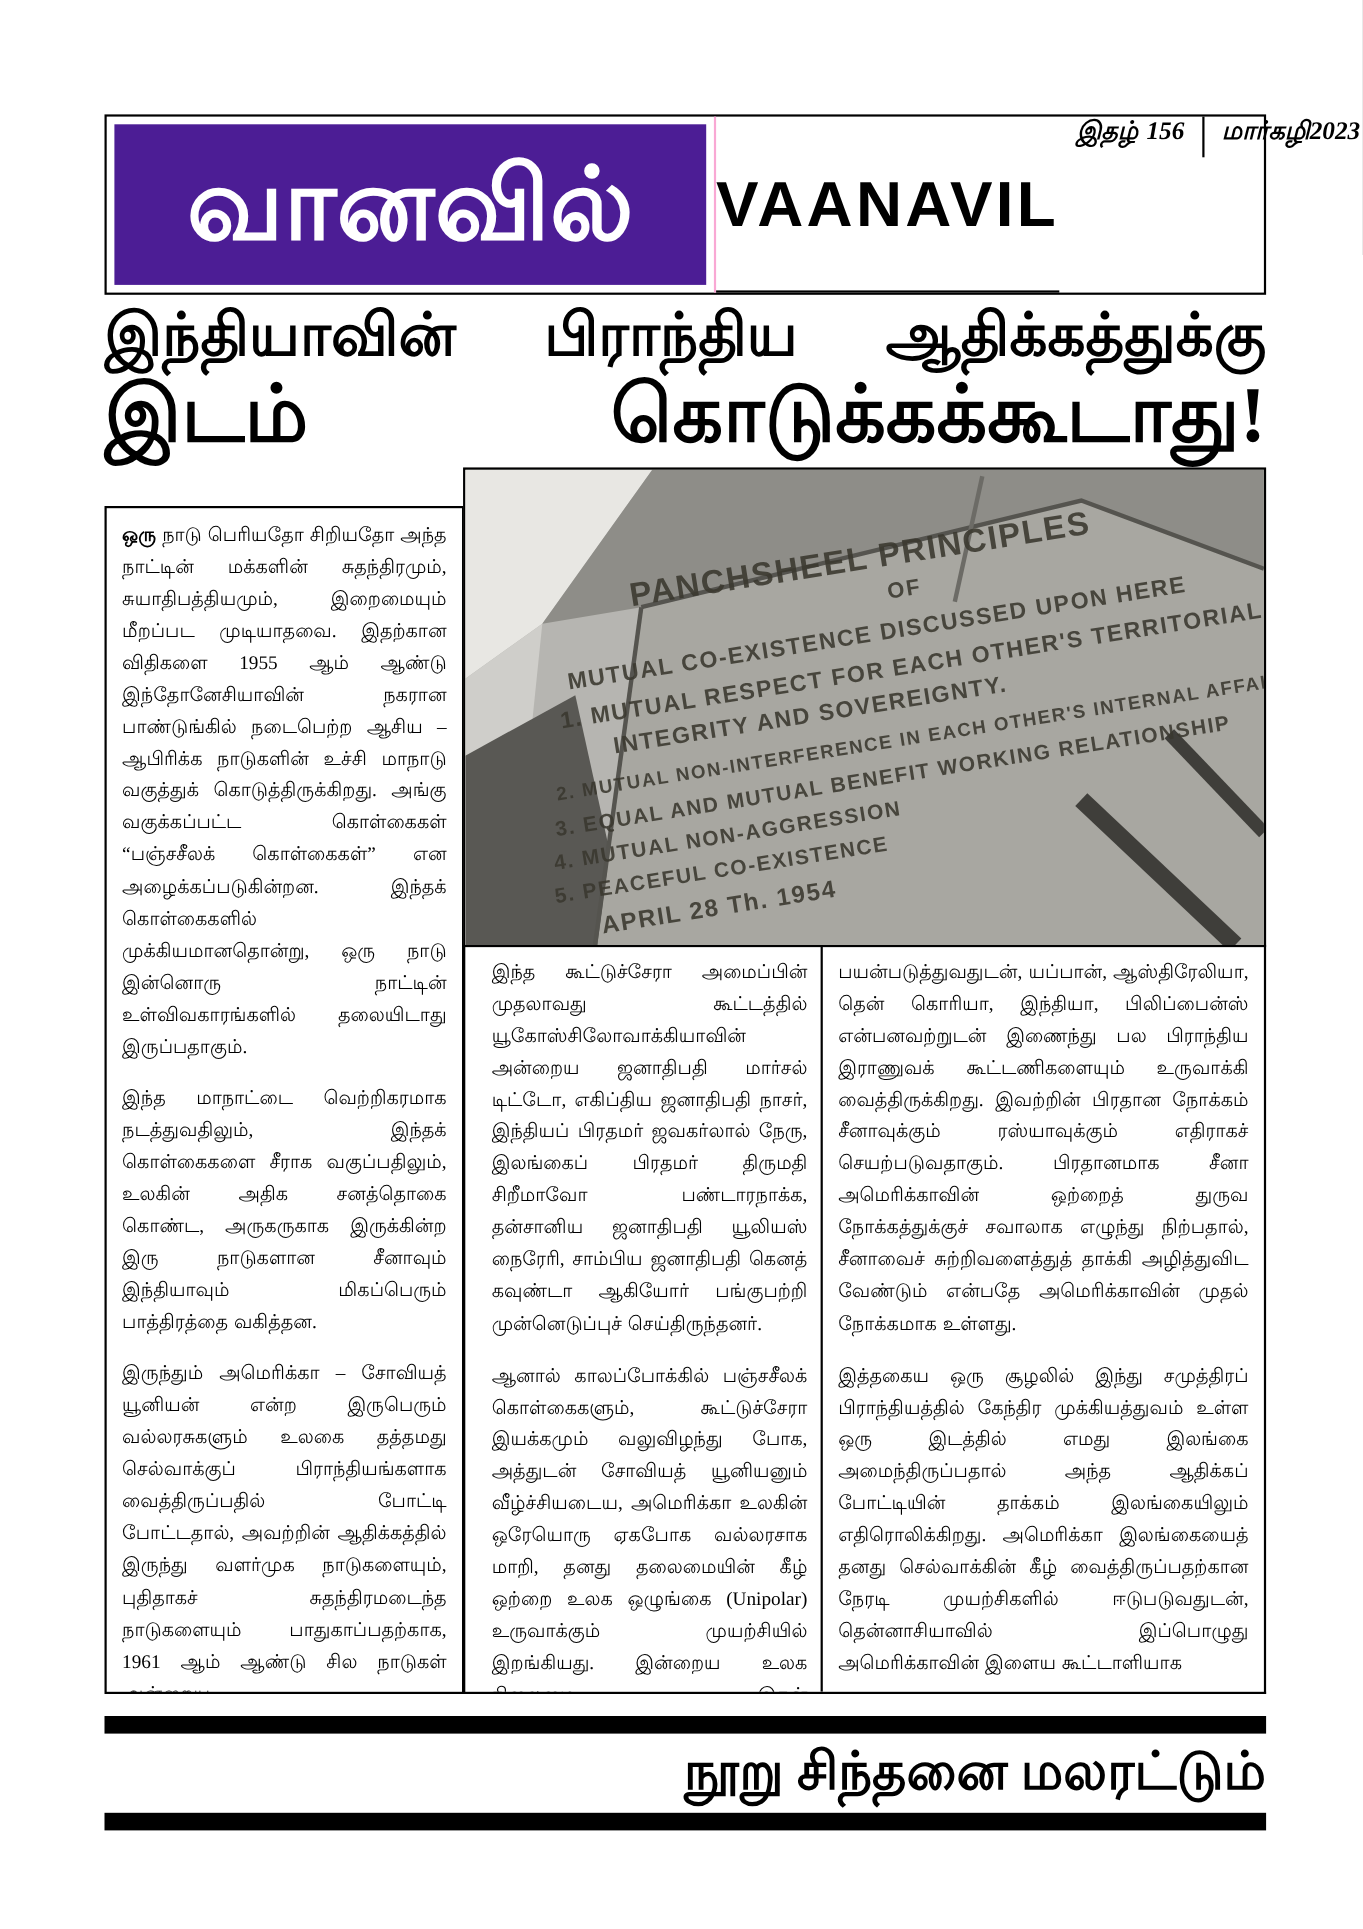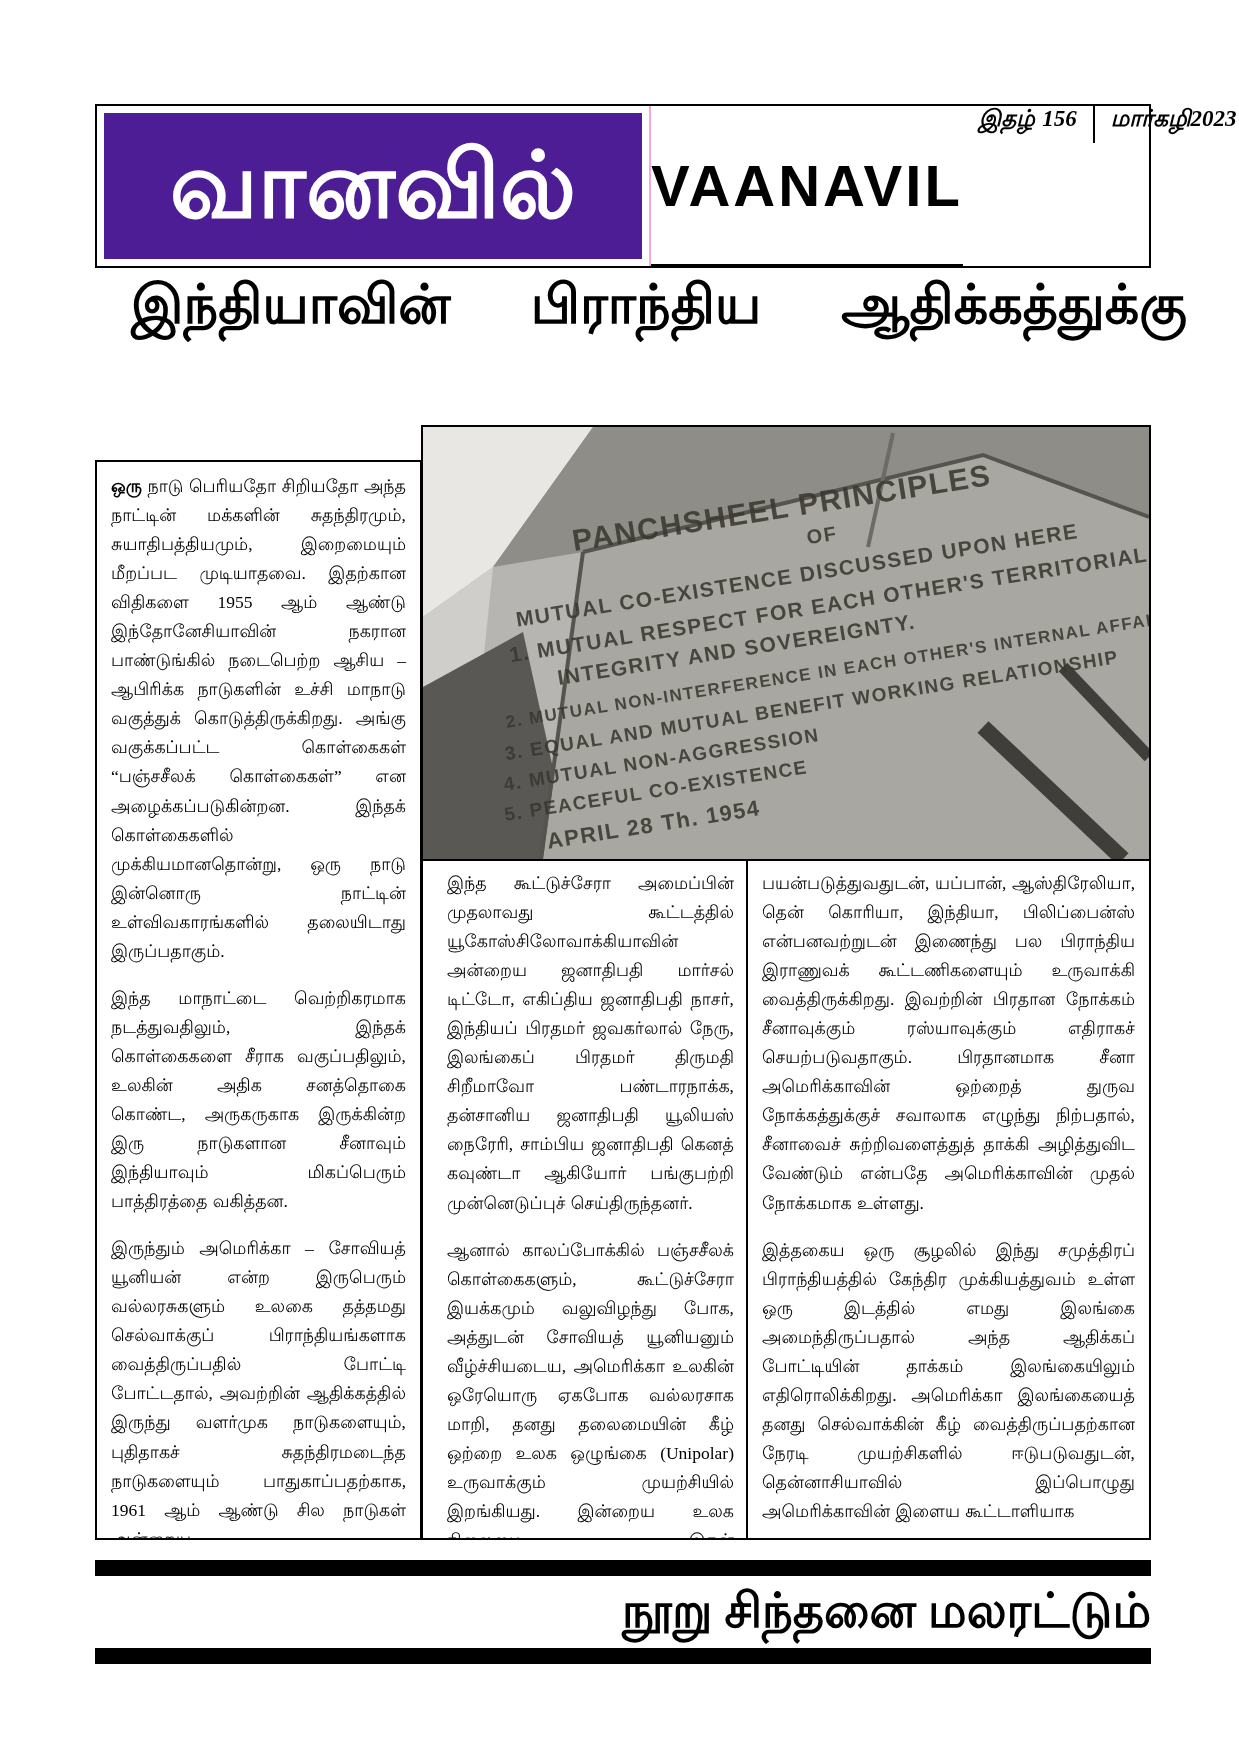--- a/index.html
+++ b/index.html
@@ -38,21 +38,21 @@
   .issue-cell {
     display:flex; justify-content:space-between; align-items:flex-start;
     padding:0 16px; box-sizing:border-box;
     font-weight:bold; font-style:italic; font-size:23px; white-space:nowrap;
   }
   .issue-cell.c1 { width:46%; }
   .issue-cell.c2 { width:54%; border-left:2px solid #000; }
   .issue-row.en .issue-cell { font-family:"Liberation Sans","DejaVu Sans",sans-serif; }
 
   
-  .headline { position:absolute; left:95px; top:274px; width:1056px;margin-left:36px; }
+  .headline { position:absolute; left:95px; top:274px; width:1056px; }
   .headline .l1 {
     font-weight:bold; font-size:54px; line-height:62px;
     text-align:justify; text-align-last:justify; white-space:normal;
   }
   .headline .l2 {
     font-weight:bold; font-size:72px; line-height:82px;
     text-align:justify; text-align-last:justify;
   }
 
   
@@ -126,20 +126,21 @@
         <div class="issue-cell c2">
           <span>DECEMBER</span>
           <span>2023</span>
         </div>
       </div>
     </div>
   </div>
 
   <div class="headline">
     <div class="l1">இந்தியாவின் பிராந்திய ஆதிக்கத்துக்கு</div>
+    <div class="l2">இடம் கொடுக்கக்கூடாது!</div>
   </div>
 
   <div class="col1">
     <p class="body-par"><span class="lead-word">ஒரு</span> <span>நாடு பெரியதோ சிறியதோ அந்த நாட்டின் மக்களின் சுதந்திரமும், சுயாதிபத்தியமும், இறைமையும் மீறப்பட முடியாதவை. இதற்கான விதிகளை 1955 ஆம் ஆண்டு இந்தோனேசியாவின் நகரான பாண்டுங்கில் நடைபெற்ற ஆசிய – ஆபிரிக்க நாடுகளின் உச்சி மாநாடு வகுத்துக் கொடுத்திருக்கிறது. அங்கு வகுக்கப்பட்ட கொள்கைகள் “பஞ்சசீலக் கொள்கைகள்” என அழைக்கப்படுகின்றன. இந்தக் கொள்கைகளில் முக்கியமானதொன்று, ஒரு நாடு இன்னொரு நாட்டின் உள்விவகாரங்களில் தலையிடாது இருப்பதாகும்.</span></p>
     <p class="body-par">இந்த மாநாட்டை வெற்றிகரமாக நடத்துவதிலும், இந்தக் கொள்கைகளை சீராக வகுப்பதிலும், உலகின் அதிக சனத்தொகை கொண்ட, அருகருகாக இருக்கின்ற இரு நாடுகளான சீனாவும் இந்தியாவும் மிகப்பெரும் பாத்திரத்தை வகித்தன.</p>
     <p class="body-par">இருந்தும் அமெரிக்கா – சோவியத் யூனியன் என்ற இருபெரும் வல்லரசுகளும் உலகை தத்தமது செல்வாக்குப் பிராந்தியங்களாக வைத்திருப்பதில் போட்டி போட்டதால், அவற்றின் ஆதிக்கத்தில் இருந்து வளர்முக நாடுகளையும், புதிதாகச் சுதந்திரமடைந்த நாடுகளையும் பாதுகாப்பதற்காக, 1961 ஆம் ஆண்டு சில நாடுகள் அன்றைய யூகோஸ்சிலோவாக்கியாவின் தலைநகரான பெல்கிரேட்டில் கூடி “கூட்டுச்சேரா இயக்கம்” என்றொரு அமைப்பை உருவாக்கின. பிற்காலத்தில் அந்த அமைப்பு சுமார் 150 நாடுகள் அங்கம் வகித்த மாபெரும் உலக அமைப்பாக வளர்ச்சியுற்றது.</p>
   </div>
 
   <div class="photo-frame">
     <svg viewBox="0 0 726 432" preserveAspectRatio="none">

